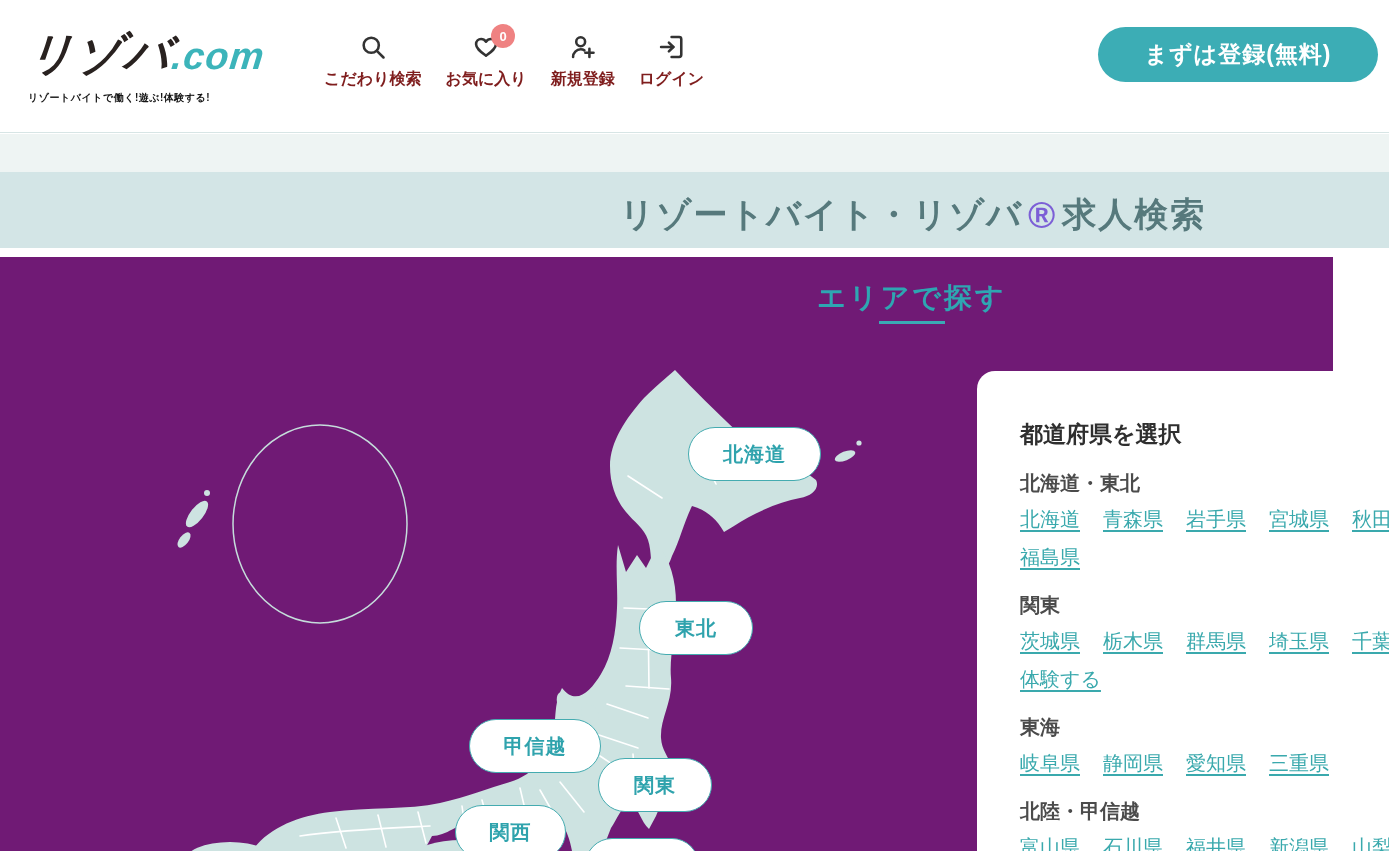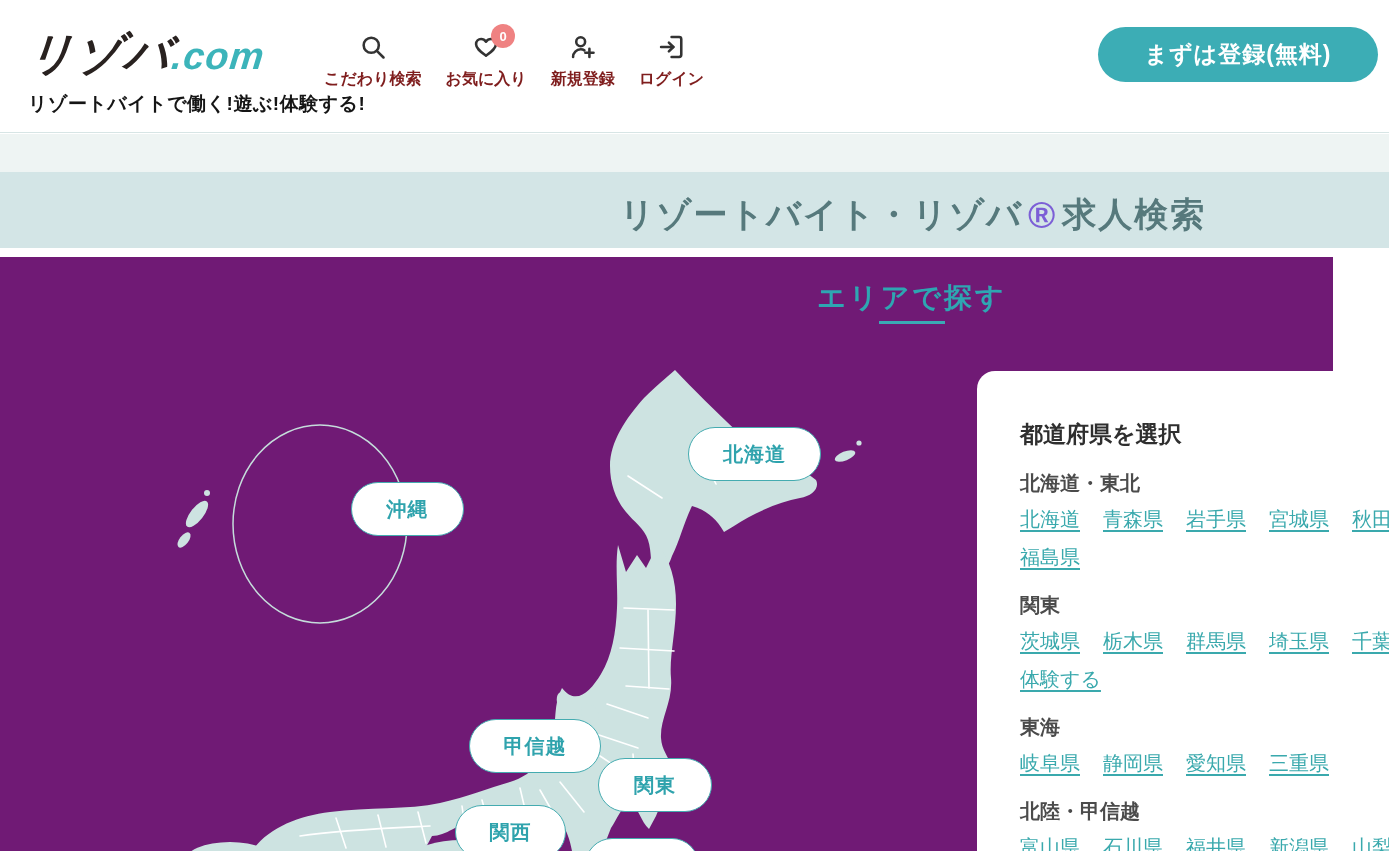--- a/index.html
+++ b/index.html
@@ -7,21 +7,21 @@
     font-family:"Liberation Sans","DejaVu Sans",sans-serif; }
   #stage { position:relative; width:1389px; height:851px; overflow:hidden; background:#fff; }
 
   
   .header { position:absolute; left:0; top:0; width:1389px; height:133px; background:#fff;
     border-bottom:1px solid #d7e5e5; z-index:5; }
   .logo { position:absolute; left:28px; top:24px; }
   .logo-row { white-space:nowrap; transform:skewX(-6deg); }
   .logo-brand { font-size:45px; font-weight:900; font-style:italic; color:#292220; letter-spacing:2px; }
   .logo-tld { font-size:38px; font-weight:900; font-style:italic; color:#3cb4ba; letter-spacing:1px; }
-  .logo-tagline { margin-top:7px; font-size:19px; font-weight:700; color:#151515; letter-spacing:0.5px; }
+  .logo-tagline { margin-top:7px; font-size:10px; font-weight:700; color:#151515; letter-spacing:0.5px; }
 
   .nav { position:absolute; left:324px; top:32px; display:flex; gap:24px; }
   .nav-item { display:flex; flex-direction:column; align-items:center; cursor:pointer; }
   .nav-icon { position:relative; width:30px; height:30px; display:flex; align-items:center; justify-content:center; }
   .nav-icon svg { width:28px; height:28px; }
   .nav-label { margin-top:7px; font-size:16px; font-weight:700; color:#7f1d1d; white-space:nowrap; }
   .fav-badge { position:absolute; top:-8px; right:-14px; width:24px; height:24px; border-radius:50%;
     background:#ef8282; color:#fff; font-size:13px; font-weight:700;
     display:flex; align-items:center; justify-content:center; }
 
@@ -185,21 +185,21 @@
         <path d="M336 462 L346 492"></path>
           <path d="M378 459 L386 491"></path>
           <path d="M418 456 L426 487"></path>
         <path d="M300 480 C340 474 390 472 430 470"></path>
       </g>
 
       <ellipse cx="320" cy="168" rx="87" ry="99" fill="none" stroke="#c5dddb" stroke-width="1.5"></ellipse>
     </svg>
 
     <button class="pill p0">北海道</button>
-    <button class="pill p1">沖縄</button>
+    <button class="pill p2">東北</button>
     <button class="pill p4">甲信越</button>
     <button class="pill p6">関東</button>
     <button class="pill p7">関西</button>
     <button class="pill p8">東海</button>
 
     <div class="panel">
       <div class="panel-title">都道府県を選択</div>
 
       <div>
         <div class="group-name">北海道・東北</div>

